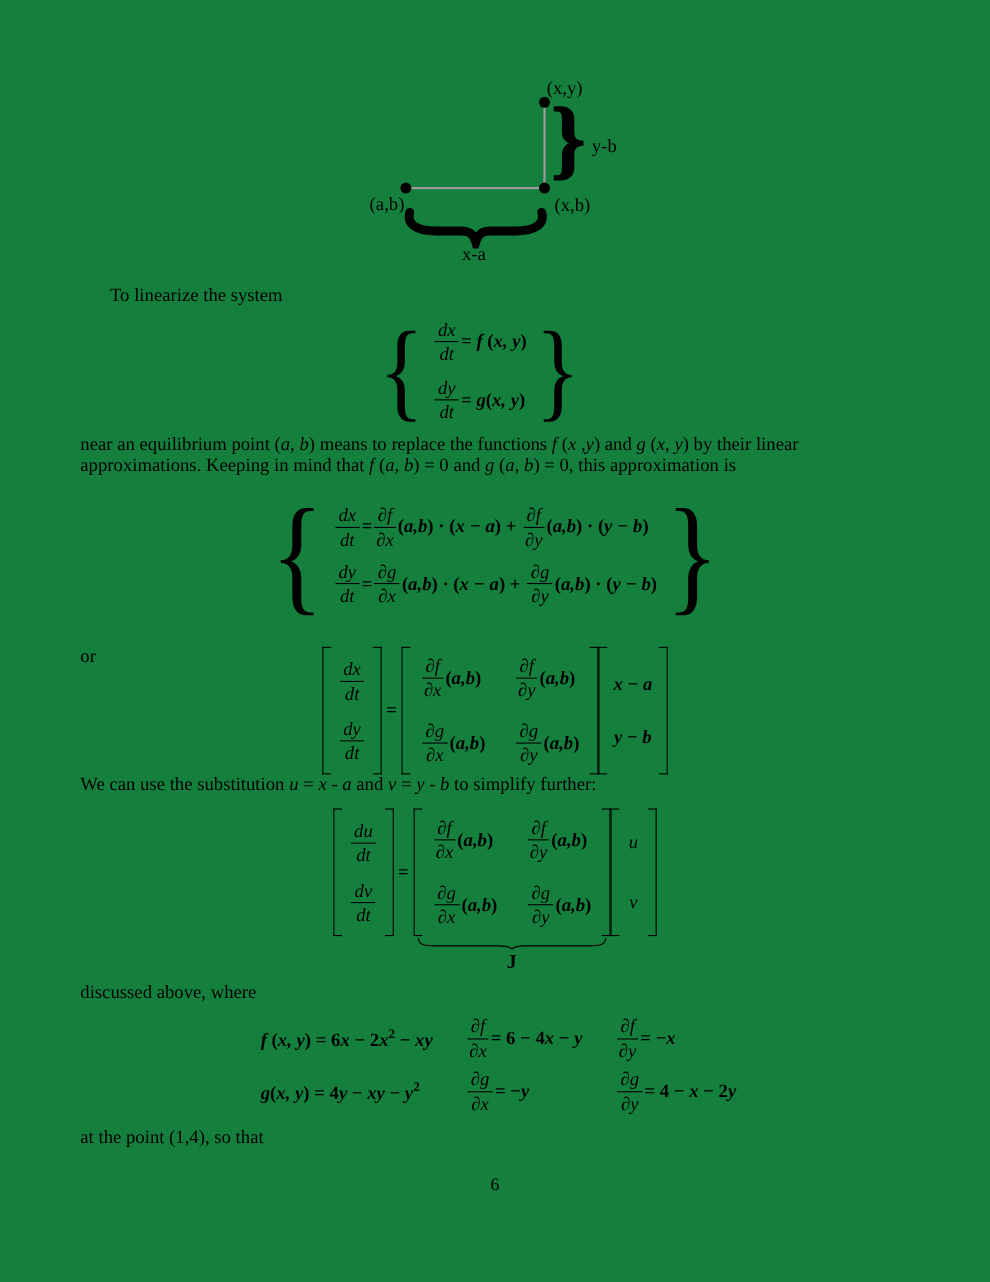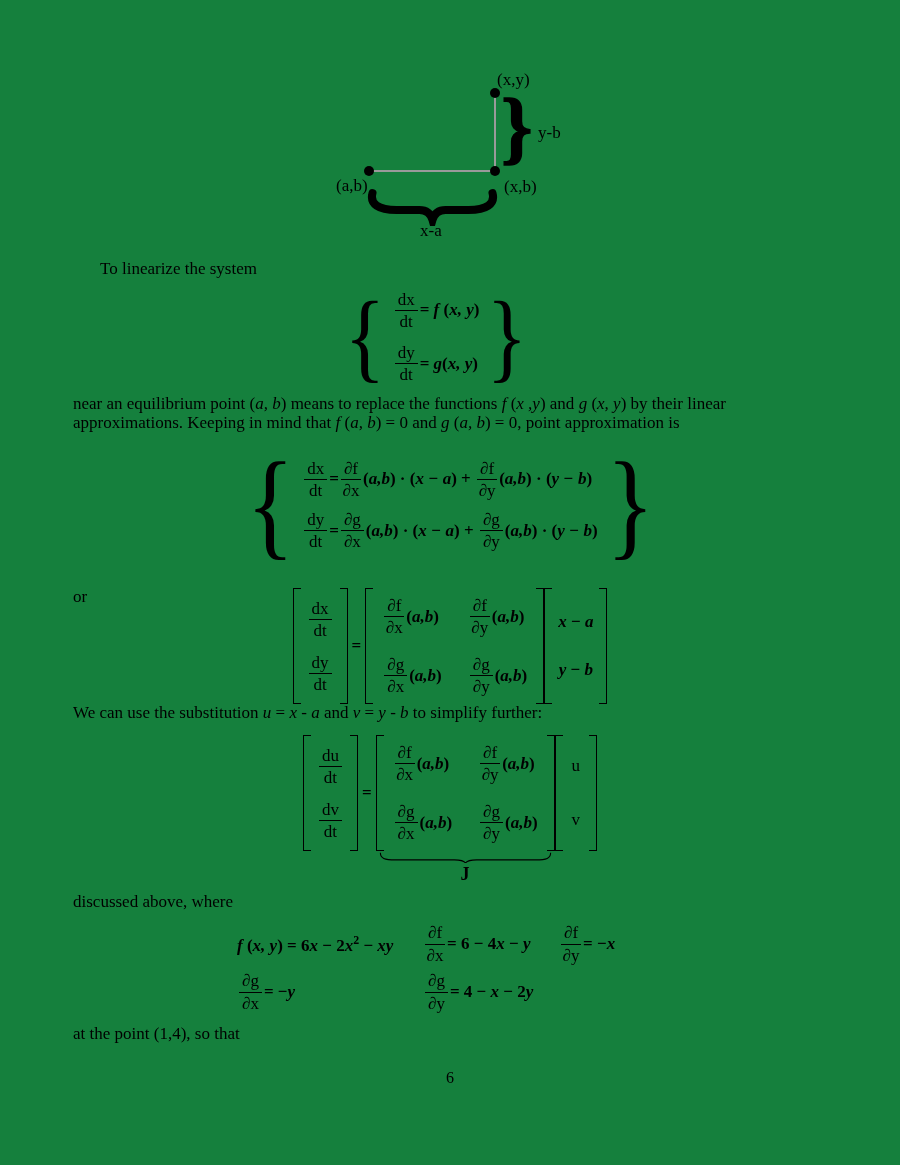--- a/index.html
+++ b/index.html
@@ -1,20 +1,20 @@
 <!DOCTYPE html>
 <html><head>
 <meta charset="utf-8">
 <style>
   html,body{margin:0;padding:0;background:#fff;}
   .page{position:relative;width:900px;height:1165px;background:#15803d;
         font-family:"Liberation Serif","DejaVu Serif",serif;color:#000;overflow:hidden;}
   .abs{position:absolute;}
   .txt{font-size:17px;line-height:19px;white-space:nowrap;}
-  .it{}
+  .it{font-style:italic;}
   .mtext{white-space:pre;font-weight:bold;}
   
   .mrow{display:flex;align-items:center;font-size:17px;}
   .frac{display:inline-flex;flex-direction:column;align-items:center;line-height:1.12;margin:0 2px;}
   .frac .num{border-bottom:1.2px solid #000;padding:0 3px 1px;}
   .frac .den{padding-top:1px;text-align:right;}
   
   .brace{font-family:"Liberation Serif","DejaVu Serif",serif;line-height:1;font-weight:400;
          transform:scaleX(.85);}
   
@@ -78,21 +78,21 @@
               <span class="den it">dt</span>
             </span>
           <span class="mtext"><span>= </span><span style="font-style: italic;">g</span><span>(</span><span style="font-style: italic;">x, y</span><span>)</span></span>
         </div>
       </div>
       <span class="brace" style="font-size:100px;">}</span>
     </div>
   </div>
 
   <div class="abs txt" style="left:73px;top:394px;"><span>near an equilibrium point (</span><span style="font-style: italic;">a, b</span><span>) means to replace the functions </span><span style="font-style: italic;">f </span><span>(</span><span style="font-style: italic;">x ,y</span><span>) and </span><span style="font-style: italic;">g </span><span>(</span><span style="font-style: italic;">x, y</span><span>) by their linear</span></div>
-  <div class="abs txt" style="left:73px;top:413px;"><span>approximations. Keeping in mind that </span><span style="font-style: italic;">f </span><span>(</span><span style="font-style: italic;">a, b</span><span>) = 0 and </span><span style="font-style: italic;">g </span><span>(</span><span style="font-style: italic;">a, b</span><span>) = 0, point approximation is</span></div>
+  <div class="abs txt" style="left:73px;top:413px;"><span>approximations. Keeping in mind that </span><span style="font-style: italic;">f </span><span>(</span><span style="font-style: italic;">a, b</span><span>) = 0 and </span><span style="font-style: italic;">g </span><span>(</span><span style="font-style: italic;">a, b</span><span>) = 0, this approximation is</span></div>
 
   <div class="eqrow" style="top:446px;">
     <div class="mrow">
       <span class="brace" style="font-size:118px;">{</span>
       <div style="display:flex;flex-direction:column;row-gap:10px;margin:0 4px;">
         <div class="mrow">
           <span class="frac">
               <span class="num it">dx</span>
               <span class="den it">dt</span>
             </span>
@@ -266,20 +266,23 @@
       <span class="mtext"><span>= 6 − 4</span><span style="font-style: italic;">x</span><span> − </span><span style="font-style: italic;">y</span></span>
     </div>
     <div class="mrow" style="height:44px;">
       <span class="frac">
           <span class="num it">∂f</span>
           <span class="den it">∂y</span>
         </span>
       <span class="mtext"><span>= −</span><span style="font-style: italic;">x</span></span>
     </div>
     <div class="mrow" style="height:44px;">
+        <span class="mtext"><span style="font-style: italic;">g</span><span>(</span><span style="font-style: italic;">x, y</span><span>) = 4</span><span style="font-style: italic;">y</span><span> − </span><span style="font-style: italic;">xy</span><span> − </span><span style="font-style: italic;">y</span><span style="vertical-align: super; font-size: 0.7em;">2</span></span>
+      </div>
+    <div class="mrow" style="height:44px;">
       <span class="frac">
           <span class="num it">∂g</span>
           <span class="den it">∂x</span>
         </span>
       <span class="mtext"><span>= −</span><span style="font-style: italic;">y</span></span>
     </div>
     <div class="mrow" style="height:44px;">
       <span class="frac">
           <span class="num it">∂g</span>
           <span class="den it">∂y</span>

